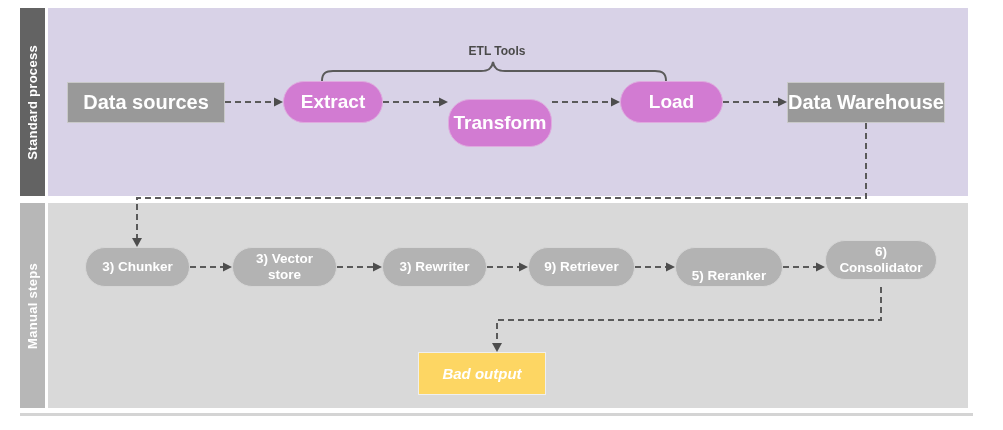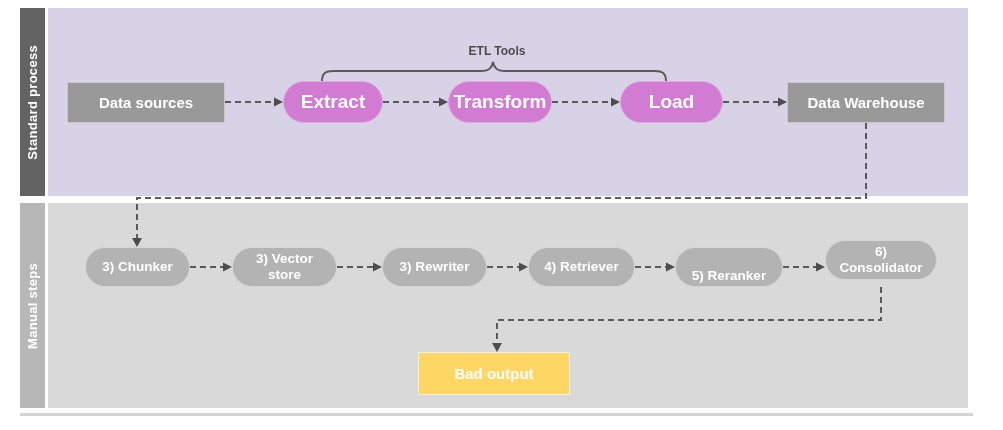--- a/index.html
+++ b/index.html
@@ -41,21 +41,21 @@
     justify-content: center;
     text-align: center;
     color: #ffffff;
     font-weight: bold;
     box-sizing: border-box;
     line-height: 1.15;
   }
   .rect-node {
     background: #999999;
     border: 1px solid #c9c9c9;
-    font-size: 15px;
+    font-size: 20px;
   }
   .pill-purple {
     background: #d27bd2;
     border: 1.5px solid #dfaadf;
     border-radius: 22px;
     font-size: 19px;
   }
   .pill-gray {
     background: #b3b3b3;
     border: 1.5px solid #d6d6d6;
@@ -63,32 +63,32 @@
     font-size: 13.5px;
     padding: 2px 8px;
   }
   .rect-yellow {
     background: #fdd663;
     border: 1.5px solid #efefef;
     font-size: 15px;
   }
   #node-data-sources   { left: 67px;  top: 82px;  width: 158px; height: 41px; }
   #node-extract        { left: 283px; top: 81px;  width: 100px; height: 42px; }
-  #node-transform      { left: 448px; top: 81px;  width: 104px; height: 42px; }
+  #node-transform      { left: 448px; top: 99px;  width: 104px; height: 48px; }
   #node-load           { left: 620px; top: 81px;  width: 103px; height: 42px; }
   #node-data-warehouse { left: 787px; top: 82px;  width: 158px; height: 41px; }
 
   #node-step-0 { left: 85px;  top: 247px; width: 105px; height: 40px; }
   #node-step-1 { left: 232px; top: 247px; width: 105px; height: 40px; }
   #node-step-2 { left: 382px; top: 247px; width: 105px; height: 40px; }
   #node-step-3 { left: 528px; top: 247px; width: 107px; height: 40px; }
   #node-step-4 { left: 675px; top: 247px; width: 108px; height: 40px; align-items: flex-end; }
   #node-step-5 { left: 825px; top: 240px; width: 112px; height: 40px; }
 
-  #node-bad-output { left: 418px; top: 352px; width: 152px; height: 43px; }
+  #node-bad-output { left: 418px; top: 352px; width: 128px; height: 43px; font-style: italic; }
 
   #etl-tools-label {
     position: absolute;
     left: 427px; top: 44px; width: 140px;
     text-align: center;
     color: #4a4a4a;
     font-size: 12px;
     font-weight: bold;
   }
   #connector-layer { position: absolute; left: 0; top: 0; }
@@ -171,21 +171,21 @@
   <div class="node pill-gray" id="node-step-0">
     <span>3) Chunker</span>
   </div>
   <div class="node pill-gray" id="node-step-1">
     <span>3) Vector store</span>
   </div>
   <div class="node pill-gray" id="node-step-2">
     <span>3) Rewriter</span>
   </div>
   <div class="node pill-gray" id="node-step-3">
-    <span>4) Retriever</span>
+    <span>9) Retriever</span>
   </div>
   <div class="node pill-gray" id="node-step-4">
     <span>5) Reranker</span>
   </div>
   <div class="node pill-gray" id="node-step-5">
     <span>6) Consolidator</span>
   </div>
 
   <div class="node rect-yellow" id="node-bad-output">
     <span>Bad output</span>

